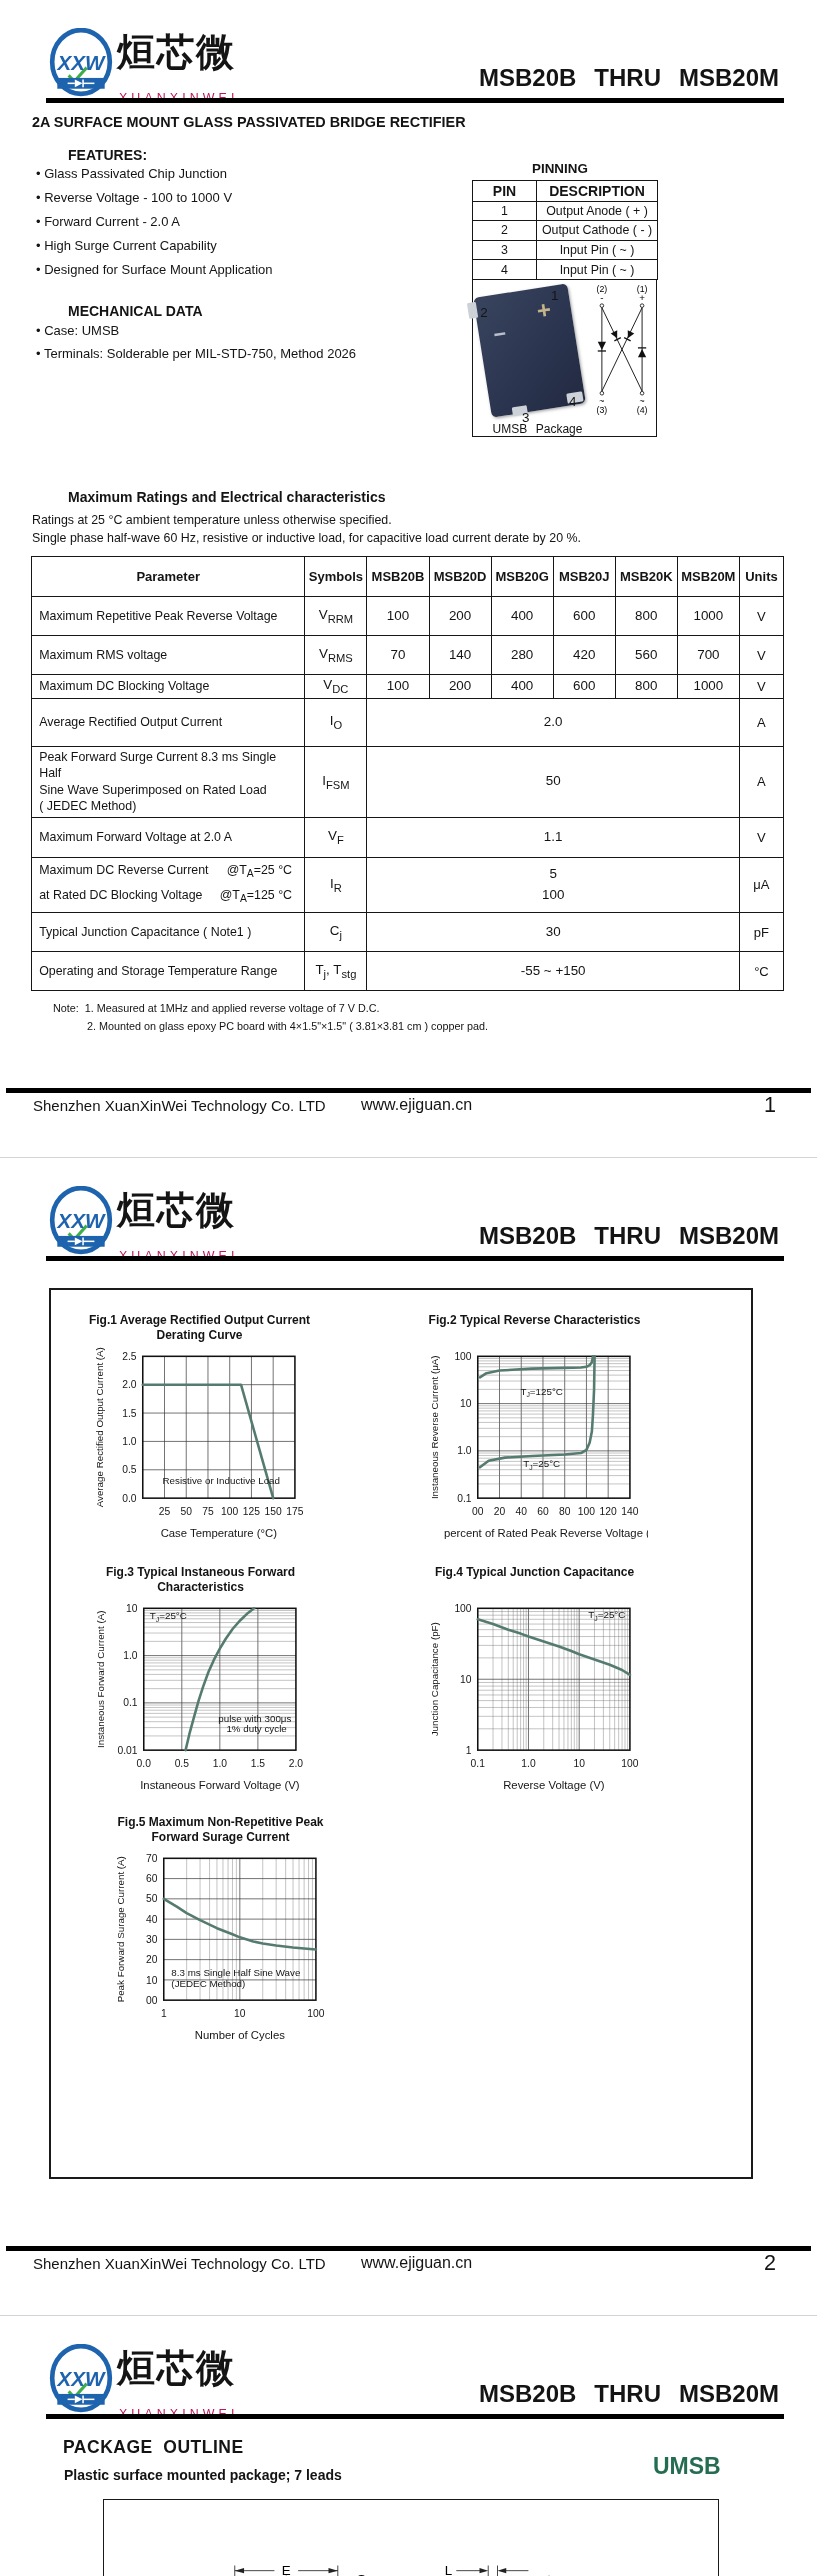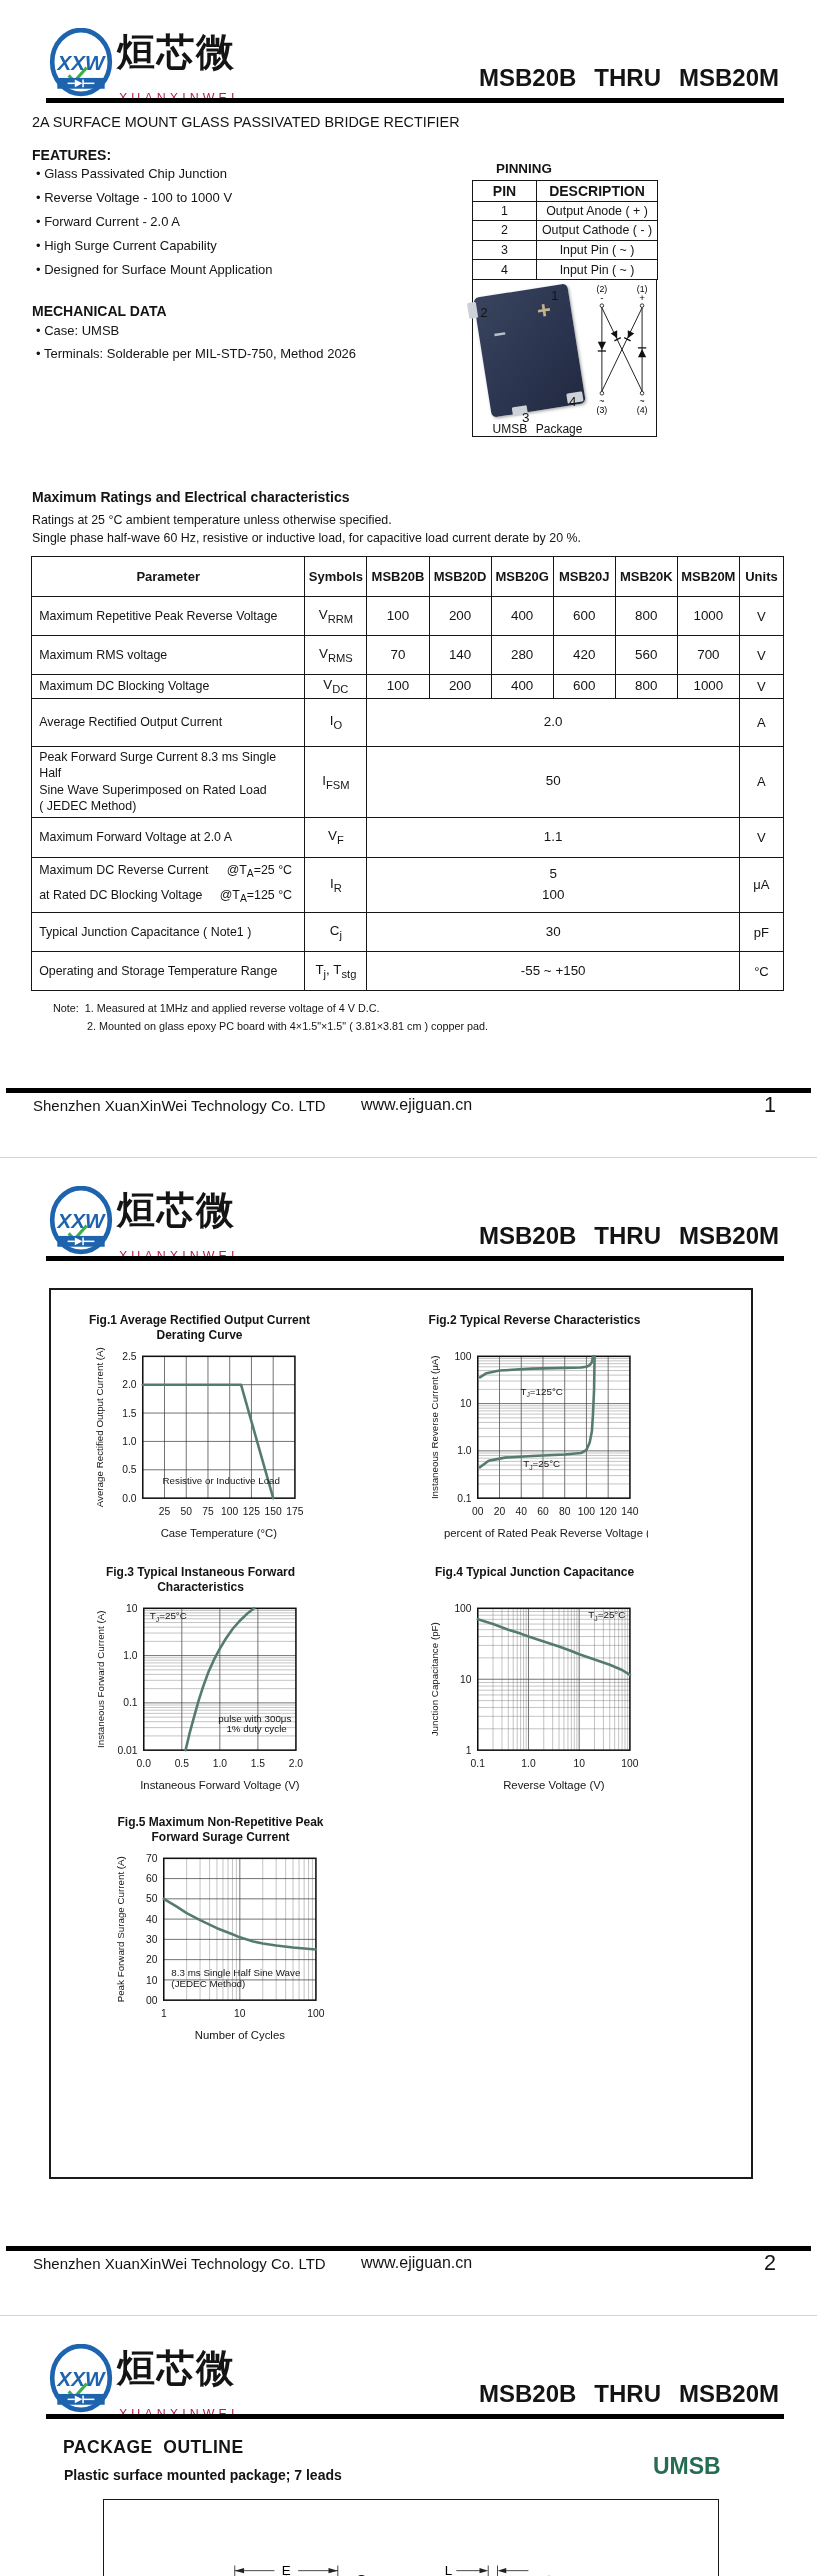--- a/index.html
+++ b/index.html
@@ -12,22 +12,22 @@
   .brand-cn{font-size:38px;font-weight:bold;letter-spacing:1.5px;line-height:1;}
   .brand-en{font-size:12.4px;font-weight:400;letter-spacing:4.1px;color:#be185d;margin-top:14px;}
   .doc-title{font-size:24px;font-weight:700;word-spacing:11.3px;white-space:nowrap;}
   .header-rule{height:4.6px;background:#000;}
   
   .footer-rule{height:4.6px;background:#000;}
   .footer-company{font-size:15px;}
   .footer-site{font-size:16px;}
   .footer-page{font-size:21.6px;font-weight:400;}
   
-  .h-product{font-size:14.4px;font-weight:normal;}
-  .h-sec{font-size:14px;font-weight:bold;}
+  .h-product{font-size:14.4px;font-weight:bold;}
+  .h-sec{font-size:14px;font-weight:bold;margin-left:36px;}
   .feat-line{font-size:13px;line-height:24px;white-space:nowrap;}
   .mech-line{font-size:13px;line-height:23px;white-space:nowrap;}
   .sub-line{font-size:12.4px;}
   .note-line{font-size:10.8px;white-space:pre;}
   
   table{border-collapse:collapse;table-layout:fixed;}
   .pinning-tb{border:1.5px solid #161616;width:185px;}
   .pinning-tb td,.pinning-tb th{border:1px solid #161616;text-align:center;font-size:12.4px;font-weight:normal;}
   .pinning-tb th{font-size:14px;font-weight:600;height:20.6px;}
   .pinning-tb td{height:19.6px;}
@@ -270,21 +270,21 @@
           </tr>
           <tr style="height:39px">
             <td class="param">Operating and Storage Temperature Range</td>
             <td class="sym">T<sub>j</sub>, T<sub>stg</sub></td>
             <td class="val" colspan="6">-55 ~ +150</td>
             <td class="unit">°C</td>
           </tr>
         </tbody>
       </table>
     </div>
-  <div class="abs note-line" style="left:53px;top:1002px">Note:  1. Measured at 1MHz and applied reverse voltage of 4 V D.C.</div>
+  <div class="abs note-line" style="left:53px;top:1002px">Note:  1. Measured at 1MHz and applied reverse voltage of 7 V D.C.</div>
   <div class="abs note-line" style="left:87px;top:1020px">2. Mounted on glass epoxy PC board with 4×1.5"×1.5" ( 3.81×3.81 cm ) copper pad.</div>
 
   <div class="abs footer-rule" style="left:6.2px;top:1088px;width:805px"></div>
   <div class="abs footer-company" style="left:33px;top:1097px">Shenzhen XuanXinWei Technology Co. LTD</div>
   <div class="abs footer-site" style="left:361px;top:1096px">www.ejiguan.cn</div>
   <div class="abs footer-page" style="left:764px;top:1092px">1</div>
 </section>
 
 <section class="page gap">
   <svg class="abs" style="left:49px;top:28px" width="64" height="70" viewBox="0 0 124 136">

